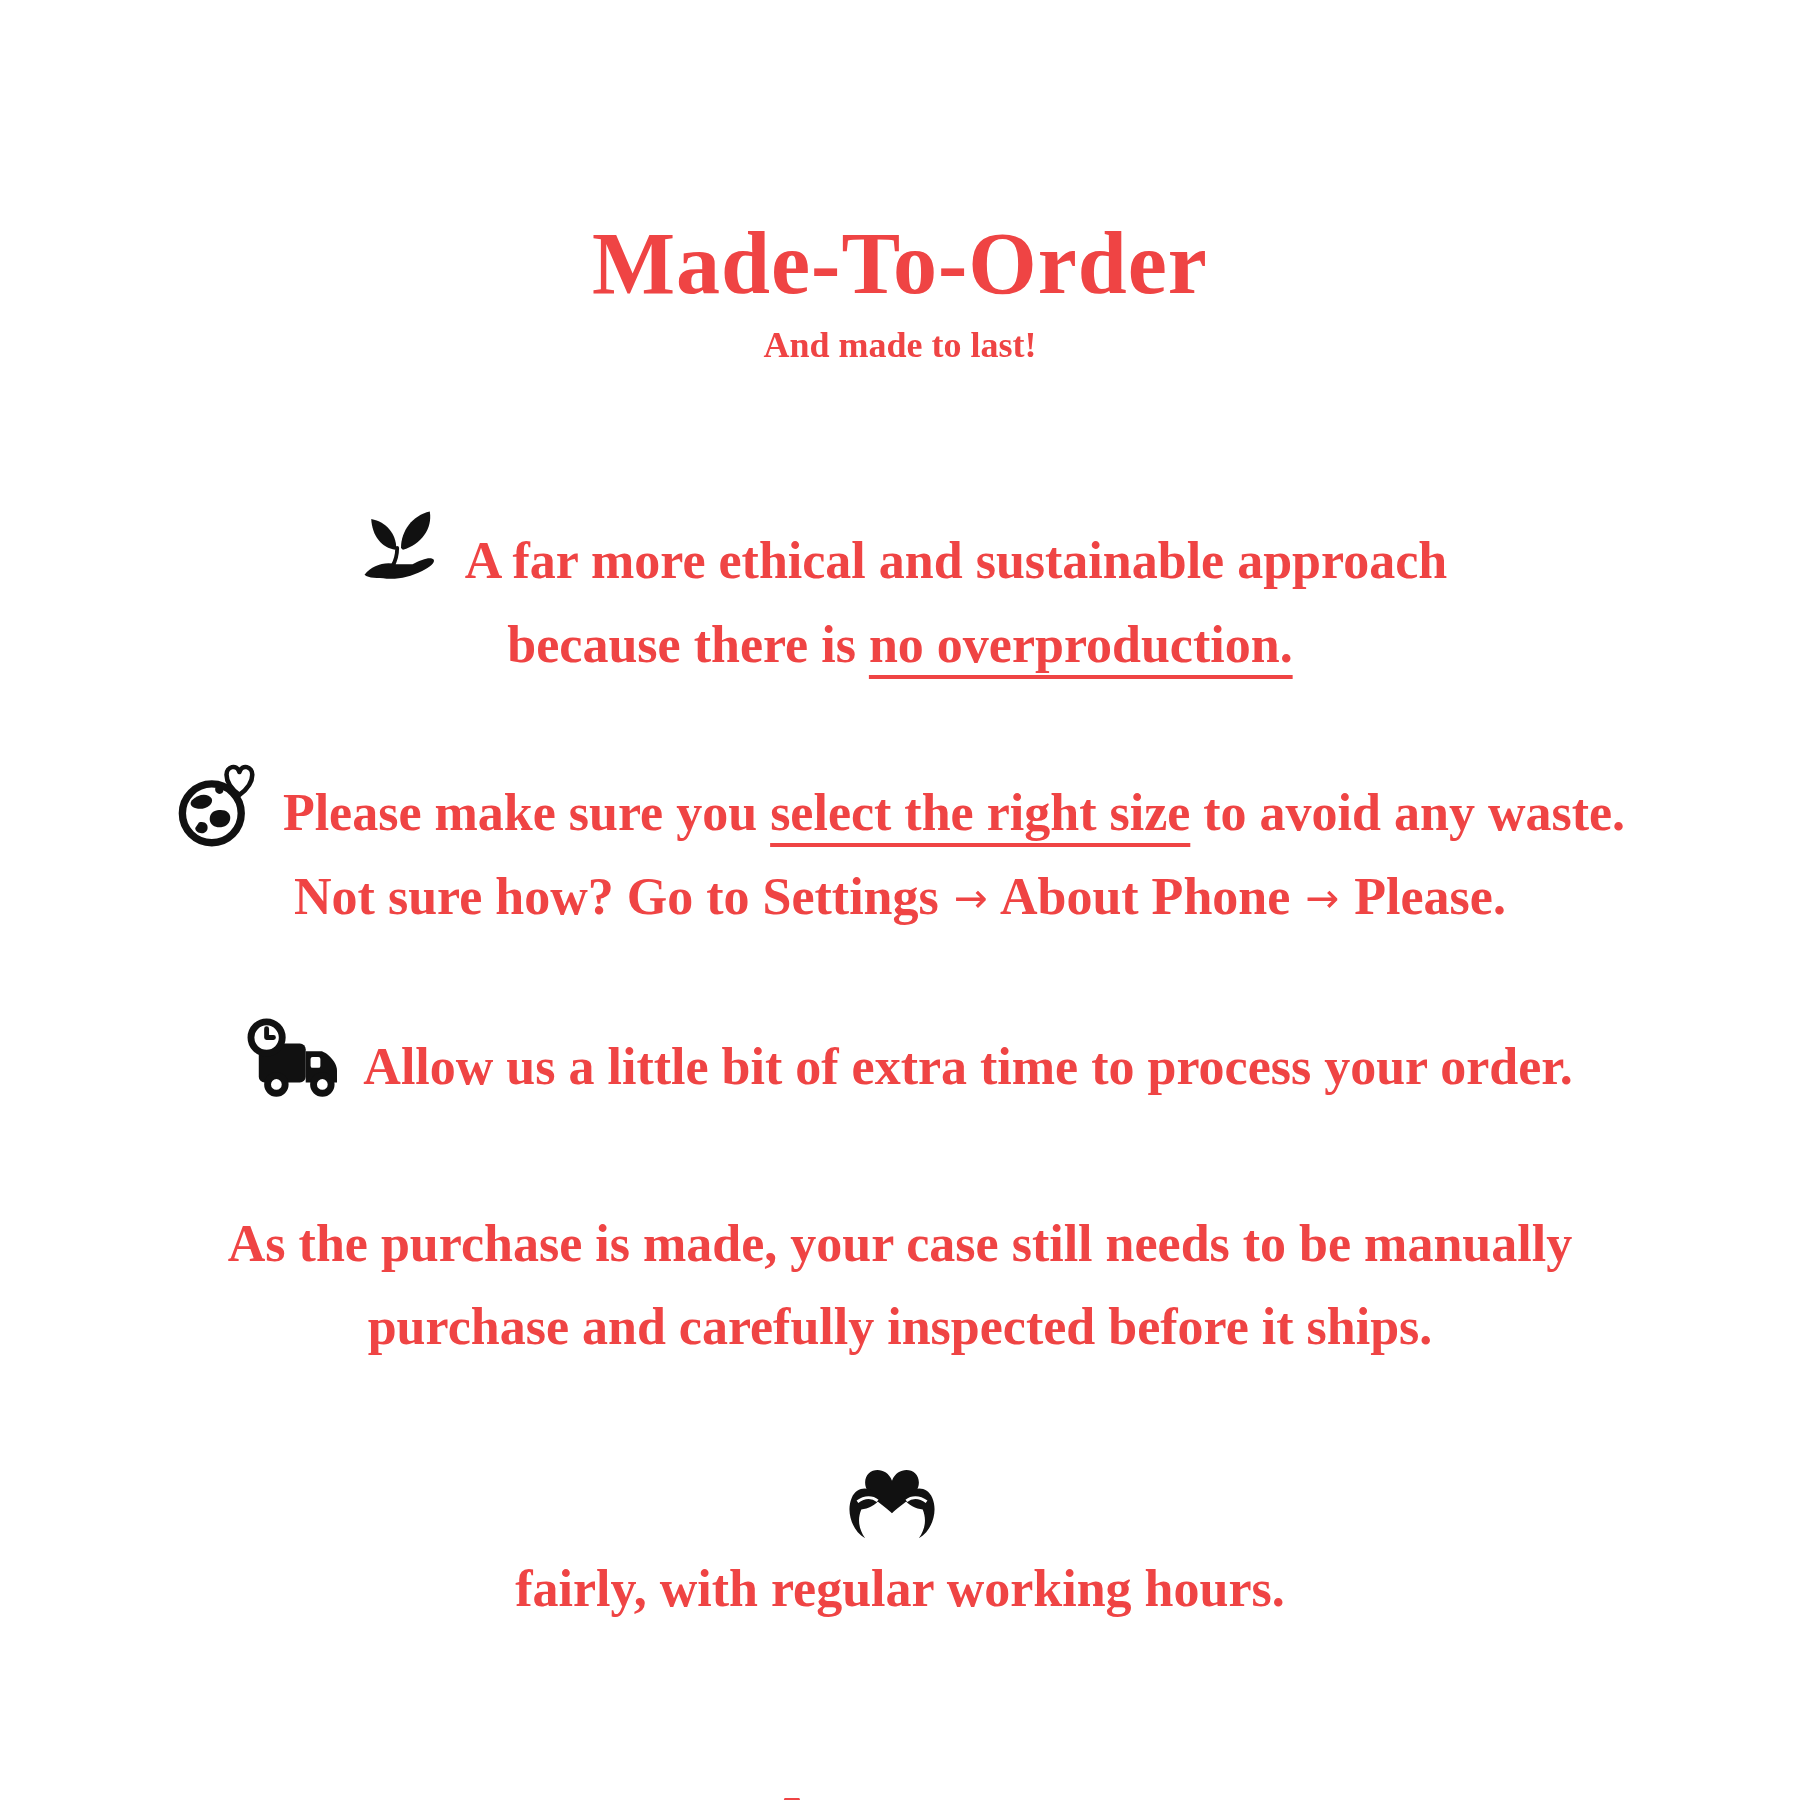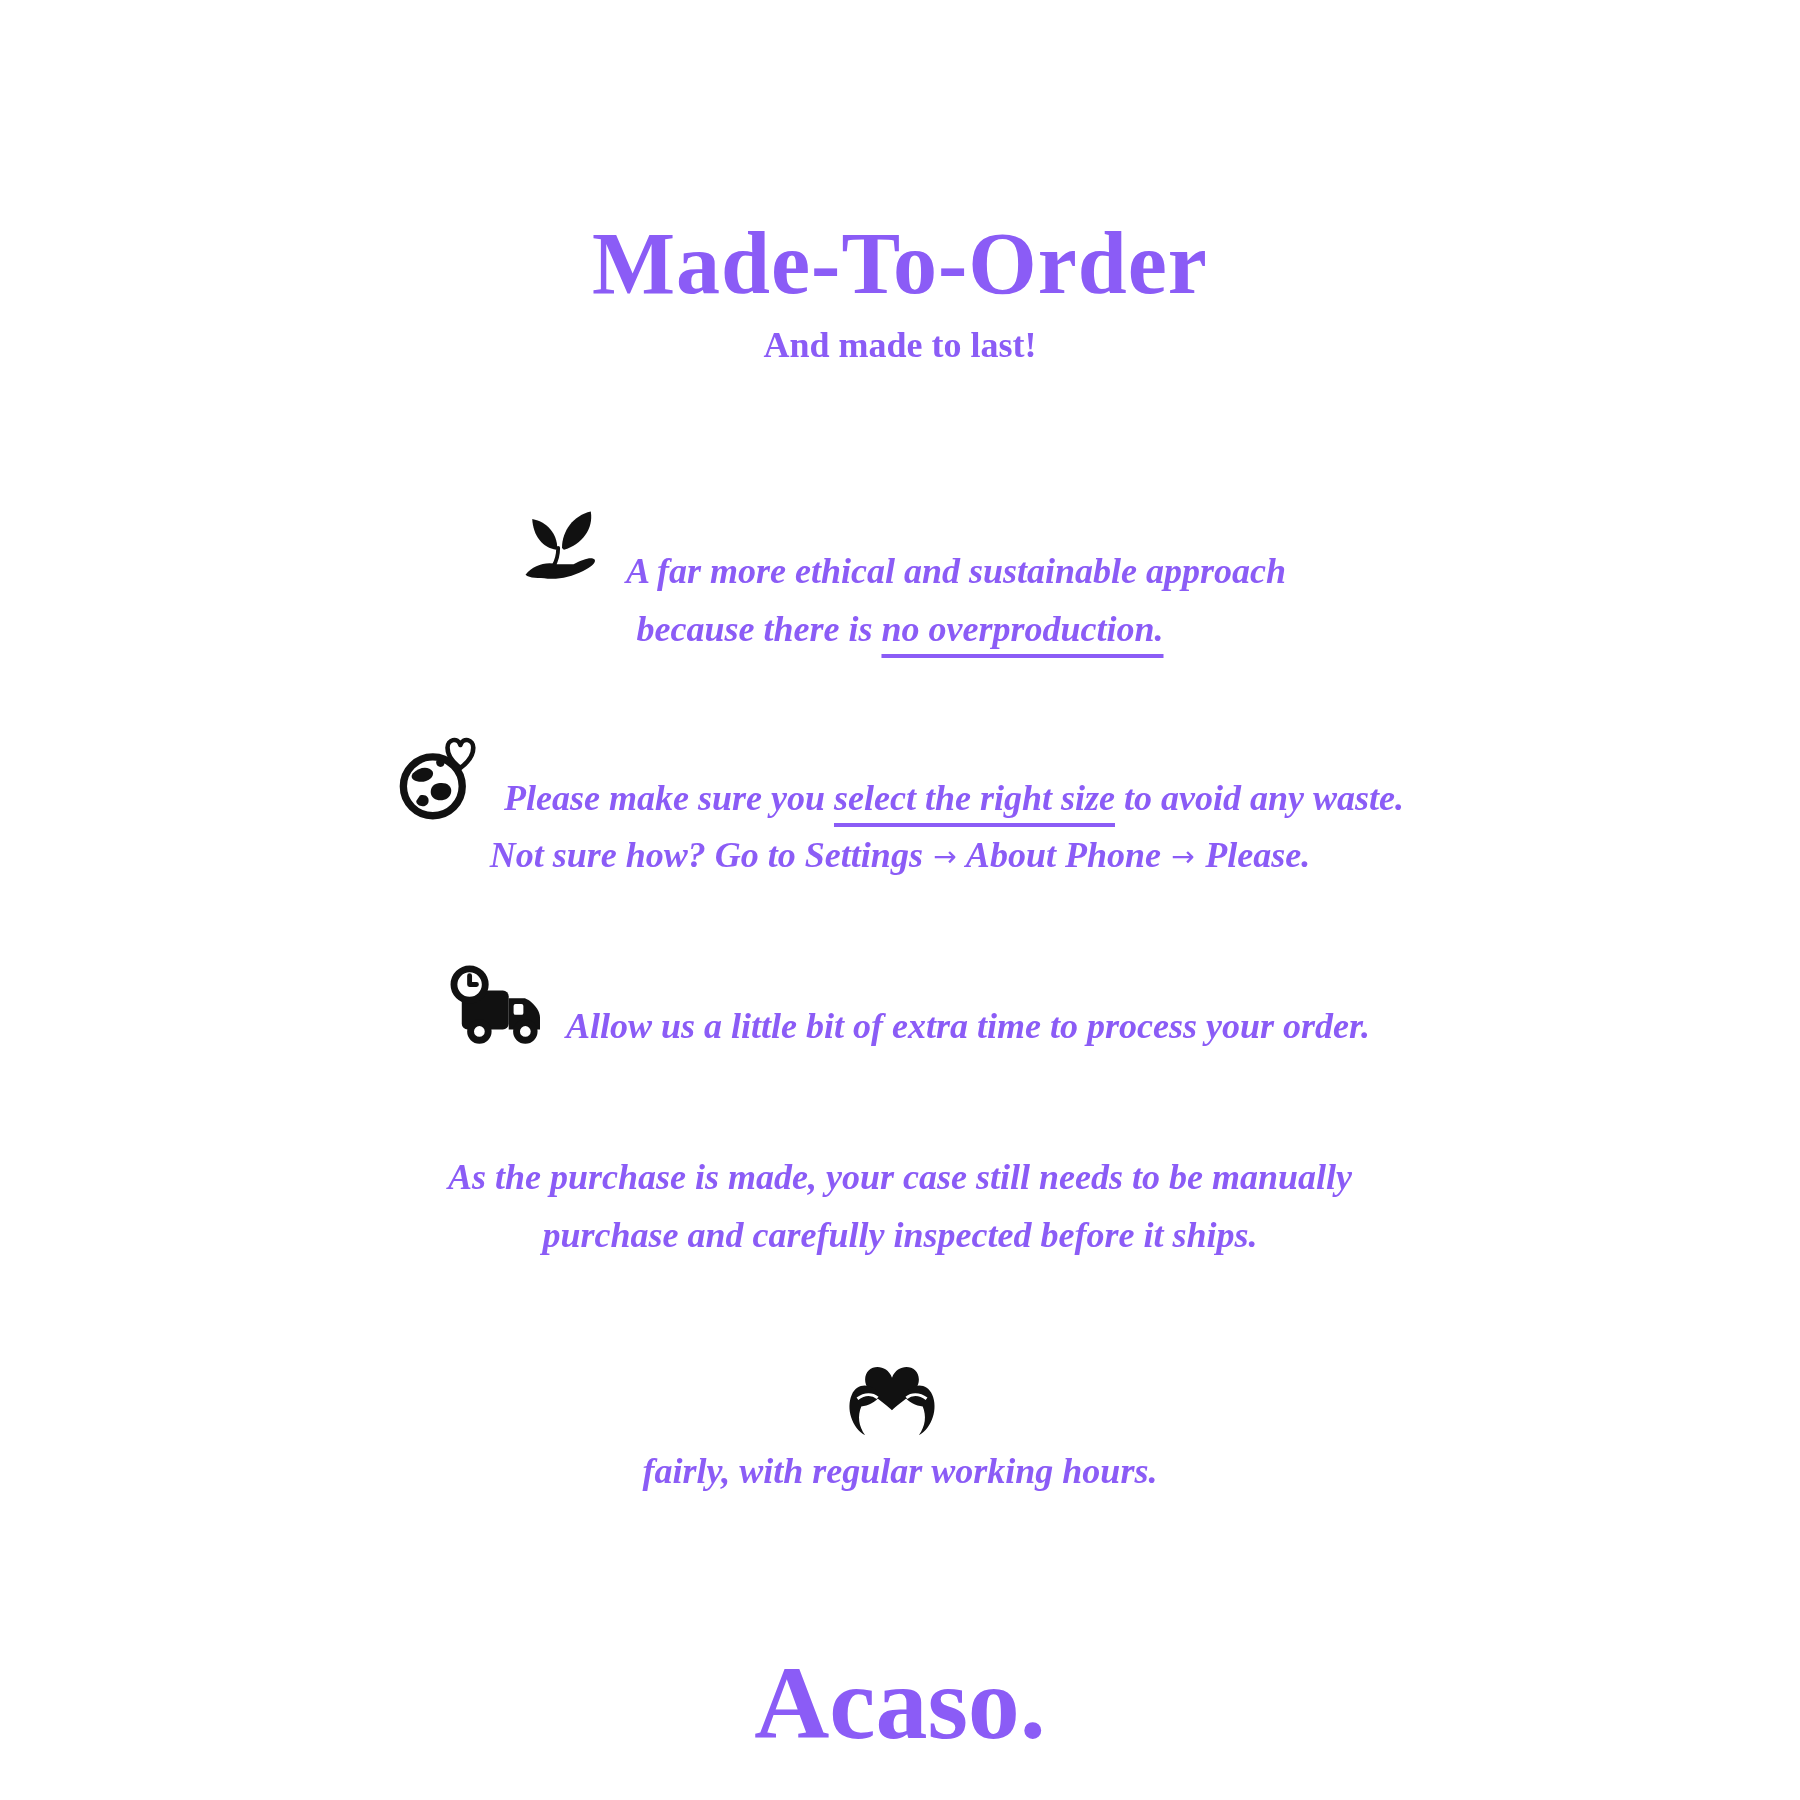--- a/index.html
+++ b/index.html
@@ -11,38 +11,37 @@
     height: 1800px;
     background: #ffffff;
     overflow: hidden;
   }
   .canvas {
     width: 1800px;
     height: 1800px;
     box-sizing: border-box;
     padding-top: 218px;
     text-align: center;
-    color: #8b5cf6;
+    color: #ef4444;
     font-family: "Liberation Serif", "DejaVu Serif", serif;
     font-weight: 700;
   }
   .title {
     font-size: 88px;
     line-height: 1.05;
     margin: 0;
     letter-spacing: 1px;
   }
   .subtitle {
     font-size: 36px;
     margin-top: 14px;
   }
   .para {
-    font-size: 36px;
+    font-size: 52px;
     line-height: 1.6;
-    font-style: italic;
   }
   .para .line { display: block; }
   .p-sustain { margin-top: 132px; }
   .p-size    { margin-top: 74px; }
   .p-time    { margin-top: 80px; padding-left: 12px; }
   .p-manual  { margin-top: 94px; }
   .p-fair    { margin-top: 80px; }
   .uline {
     text-decoration: underline;
     text-decoration-thickness: 4px;

